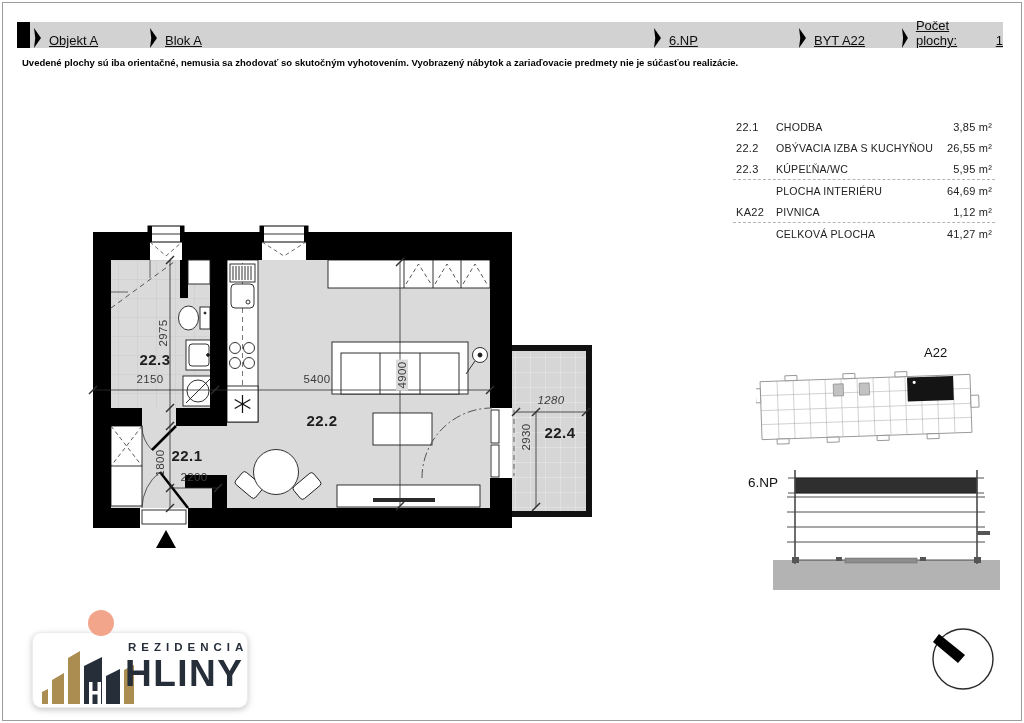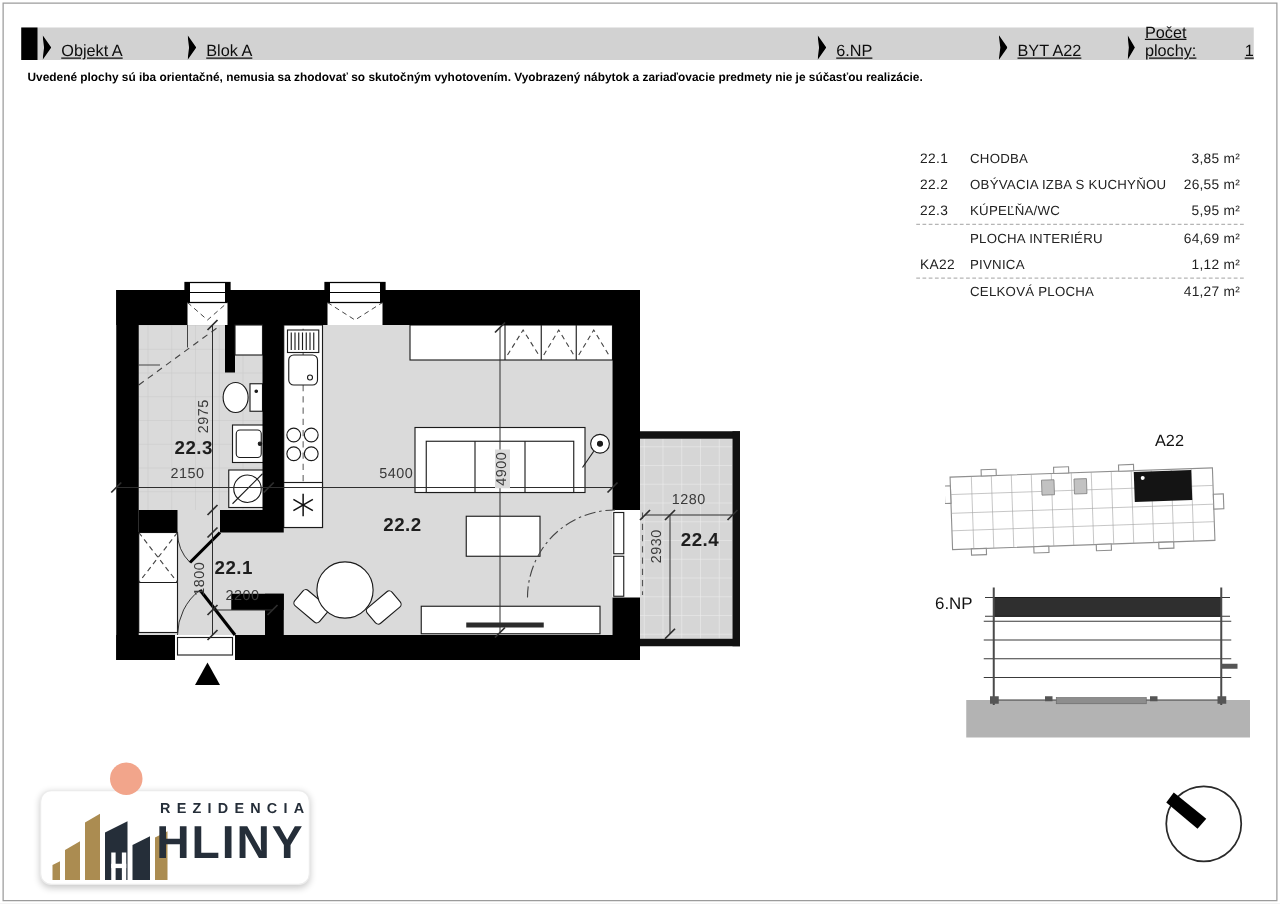--- a/index.html
+++ b/index.html
@@ -324,21 +324,21 @@
     <div class="plan-label room-label" style="left:107px;top:233px;">22.1</div>
     <div class="plan-label room-label" style="left:242px;top:198px;">22.2</div>
     <div class="plan-label room-label" style="left:480px;top:210px;">22.4</div>
 
     <div class="plan-label dim rot" style="left:83px;top:111px;">2975</div>
     <div class="plan-label dim" style="left:70px;top:157px;">2150</div>
     <div class="plan-label dim" style="left:237px;top:157px;">5400</div>
     <div class="plan-label dim rot bgfloor" style="left:322px;top:153px;">4900</div>
     <div class="plan-label dim rot" style="left:80px;top:241px;">1800</div>
     <div class="plan-label dim" style="left:114px;top:255px;">2200</div>
-    <div class="plan-label dim" style="left:471px;top:178px;">1280</div>
+    <div class="plan-label dim" style="left:471px;top:178px;font-style:italic;">1280</div>
     <div class="plan-label dim rot" style="left:446px;top:215px;">2930</div>
   </div>
 
   <div class="keyplan">
     <div class="unit-label">A22</div>
     <svg width="228" height="100" viewBox="0 0 228 100">
       <g transform="rotate(-2 110 62)">
         <g fill="#fff" stroke="#8f8f8f" stroke-width="0.9">
           <rect x="5" y="33" width="210" height="58"></rect>
           <rect x="0" y="40" width="5" height="14"></rect>

